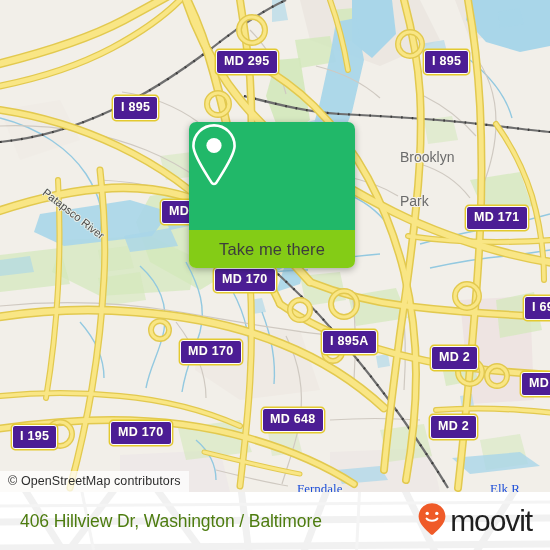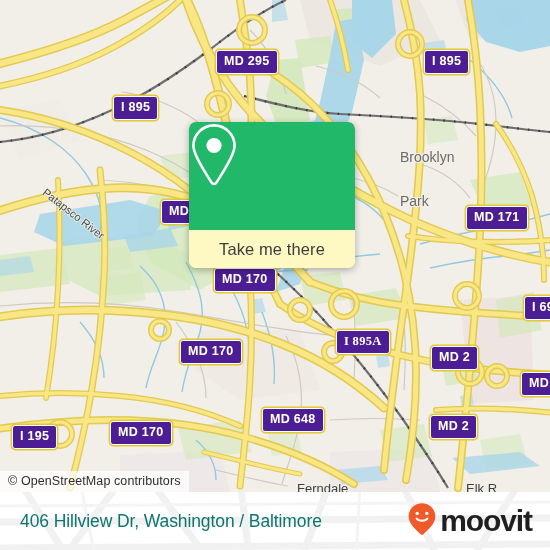--- a/index.html
+++ b/index.html
@@ -35,21 +35,21 @@
     color:#6b6b6b;
     font-size:14px;
     line-height:14.5px;
     text-shadow:
       1px 0 0 #f2efe9,-1px 0 0 #f2efe9,0 1px 0 #f2efe9,0 -1px 0 #f2efe9,
       1px 1px 0 #f2efe9,-1px -1px 0 #f2efe9,1px -1px 0 #f2efe9,-1px 1px 0 #f2efe9;
     z-index:22;
     pointer-events:none;
     white-space:pre;
   }
-  .place.dim{color:#404040;font-size:13px;}
+  .place.dim{color:#1d4ed8;font-size:13px;font-family:Liberation Serif, serif;}
 
   
   .river-label{
     position:absolute;
     color:#4a4a4a;font-size:11px;
     z-index:22;white-space:nowrap;
     text-shadow:1px 0 0 #eef0e8,-1px 0 0 #eef0e8,0 1px 0 #eef0e8,0 -1px 0 #eef0e8;
   }
 
   
@@ -77,21 +77,21 @@
     box-shadow:0 2px 7px rgba(0,0,0,0.30);
     z-index:60;
     cursor:pointer;
   }
   #callout-top{
     background:#21b869;
     height:108px;
     display:flex;align-items:center;justify-content:center;
   }
   #callout-bottom{
-    background:#fef9c3;
+    background:#84cc16;
     height:38px;
     display:flex;align-items:center;justify-content:center;
   }
   #callout-label{
     color:#3d3d3d;
     font-size:16.5px;
     letter-spacing:0.1px;
   }
   #pin-icon svg{display:block;}
 
@@ -103,30 +103,30 @@
   }
   #footer-watermark{position:absolute;left:0;top:0;opacity:1;}
   #footer-inner{
     position:relative;
     height:58px;
     display:flex;align-items:center;justify-content:space-between;
     padding:0 18px 0 20px;
     box-sizing:border-box;
   }
   #address{
-    color:#0f766e;
+    color:#4d7c0f;
     font-size:17.5px;
     letter-spacing:-0.1px;
     white-space:nowrap;
   }
   #brand{display:flex;align-items:center;gap:2px;}
   #brand-word{
     color:#1f1f1f;
     font-size:30px;
-    font-weight:bold;
+    font-weight:normal;
     letter-spacing:-1.1px;
     line-height:1;
     margin-left:1px;
   }
 </style>
 </head>
 <body>
 
 <div id="app">
 
@@ -328,33 +328,33 @@
           <circle cx="333" cy="352" r="9"></circle>
         </g>
       </g>
     </svg>
 
     <div class="place" style="left:400px;top:121px;width:86px;">
       <div>Brooklyn</div>
       <div>Park</div>
     </div>
     <div class="place dim" style="left:297px;top:482px;width:80px;">Ferndale</div>
-    <div class="place dim" style="left:466px;top:482px;width:60px;">Elk R</div>
+    <div class="place dim" style="left:490px;top:482px;width:60px;">Elk R</div>
 
     <div class="river-label" style="left:48px;top:186px;transform:rotate(38deg);transform-origin:left top;">Patapsco River</div>
 
     <div class="shield" style="left:216px;top:50px;">MD 295</div>
     <div class="shield" style="left:113px;top:96px;">I 895</div>
     <div class="shield" style="left:424px;top:50px;">I 895</div>
     <div class="shield" style="left:466px;top:206px;">MD 171</div>
     <div class="shield" style="left:161px;top:200px;">MD 2</div>
     <div class="shield" style="left:214px;top:268px;">MD 170</div>
     <div class="shield" style="left:180px;top:340px;">MD 170</div>
     <div class="shield" style="left:110px;top:421px;">MD 170</div>
-    <div class="shield" style="left:336px;top:330px;font-family:Liberation Serif, serif;">I 895A</div>
+    <div class="shield" style="left:322px;top:330px;">I 895A</div>
     <div class="shield" style="left:431px;top:346px;">MD 2</div>
     <div class="shield" style="left:430px;top:415px;">MD 2</div>
     <div class="shield" style="left:262px;top:408px;">MD 648</div>
     <div class="shield" style="left:524px;top:296px;">I 695</div>
     <div class="shield" style="left:521px;top:372px;">MD 7</div>
     <div class="shield" style="left:12px;top:425px;">I 195</div>
 
     <div id="attrib">© OpenStreetMap contributors</div>
 
     <div id="callout">

